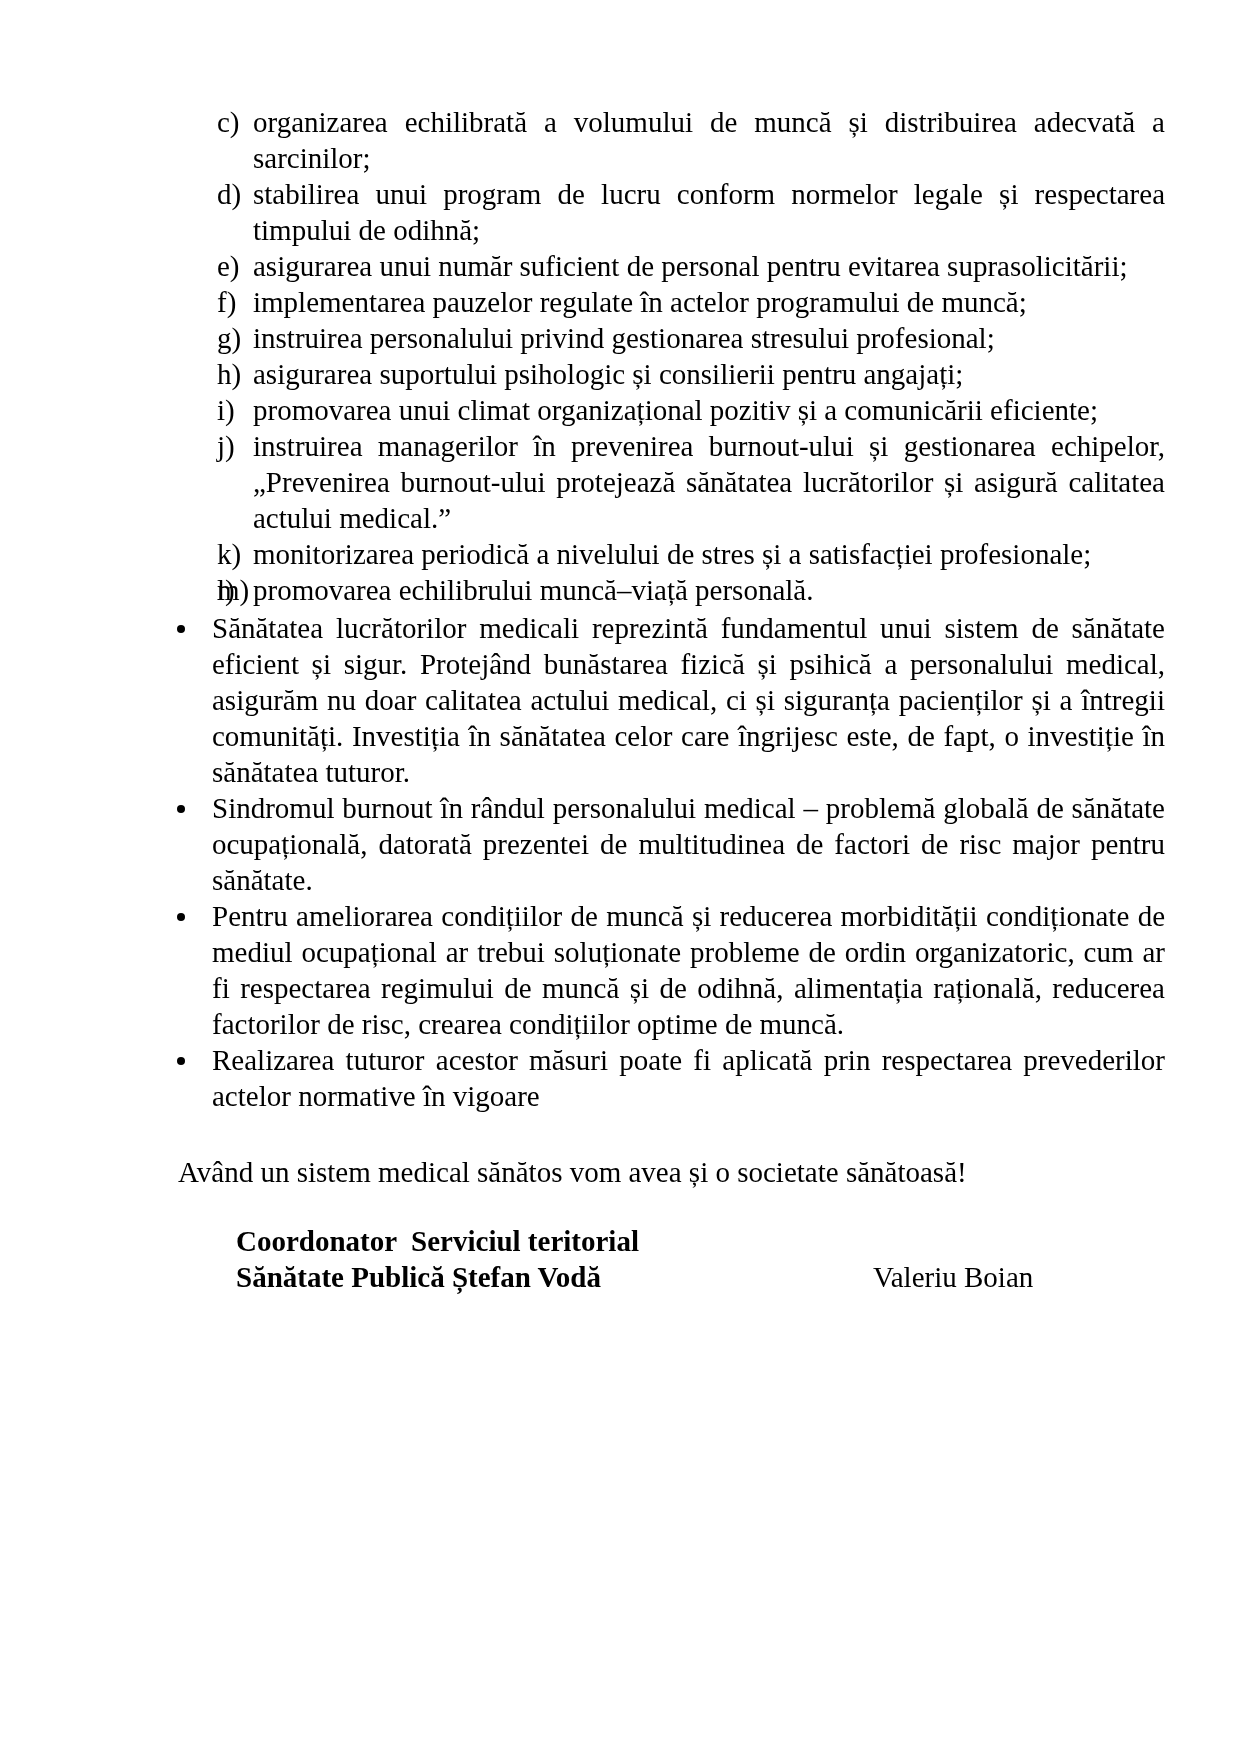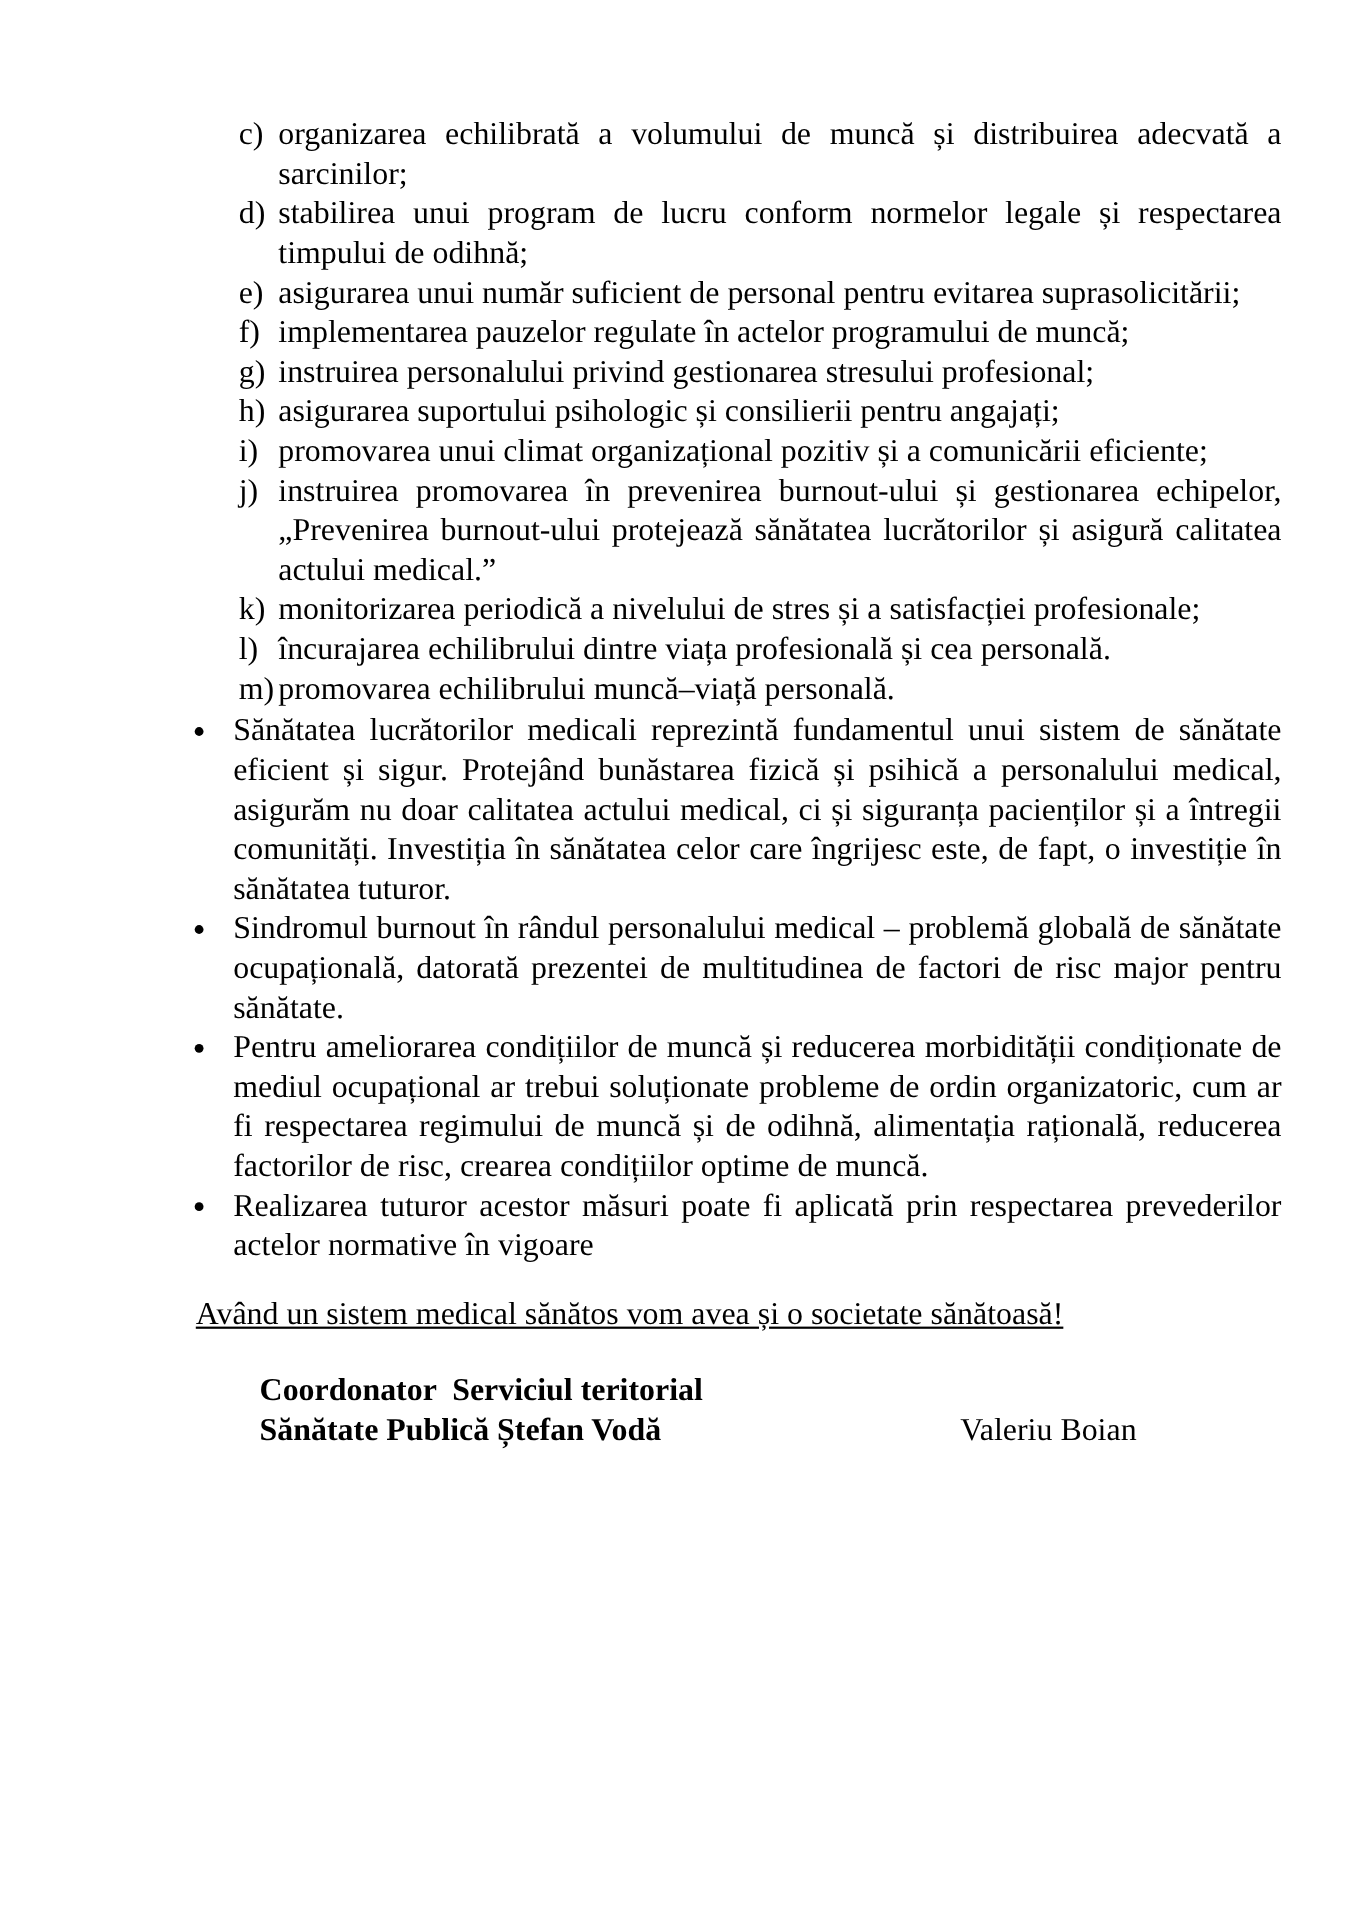--- a/index.html
+++ b/index.html
@@ -47,23 +47,22 @@
   .bullet-dot {
     position: absolute;
     left: 2px;
     top: 15px;
     width: 8px;
     height: 8px;
     border-radius: 50%;
     background: #000000;
   }
   .closing {
-    margin: 27px 0 0 178px;
+    margin: 40px 0 0 178px;
     width: 987px;
-    text-decoration: underline;
   }
   .signature {
     position: relative;
     margin: 33px 0 0 236px;
     width: 929px;
   }
   .sig-line { white-space: pre-wrap; font-weight: bold; }
   .sig-row { position: relative; }
   .sig-name {
     position: absolute;
@@ -93,27 +92,27 @@
     <div class="list-item">
       <span class="list-marker">g)</span><span>instruirea personalului privind gestionarea stresului profesional;</span>
     </div>
     <div class="list-item">
       <span class="list-marker">h)</span><span>asigurarea suportului psihologic și consilierii pentru angajați;</span>
     </div>
     <div class="list-item">
       <span class="list-marker">i)</span><span>promovarea unui climat organizațional pozitiv și a comunicării eficiente;</span>
     </div>
     <div class="list-item">
-      <span class="list-marker">j)</span><span>instruirea promovarea în prevenirea burnout-ului și gestionarea echipelor, „Prevenirea burnout-ului protejează sănătatea lucrătorilor și asigură calitatea actului medical.”</span>
+      <span class="list-marker">j)</span><span>instruirea managerilor în prevenirea burnout-ului și gestionarea echipelor, „Prevenirea burnout-ului protejează sănătatea lucrătorilor și asigură calitatea actului medical.”</span>
     </div>
     <div class="list-item">
       <span class="list-marker">k)</span><span>monitorizarea periodică a nivelului de stres și a satisfacției profesionale;</span>
     </div>
     <div class="list-item">
-      <span class="list-marker">l)</span><span>încurajarea echilibrului dintre viața profesională și cea personală.</span>
+      <span class="list-marker">l)</span>
     </div>
     <div class="list-item">
       <span class="list-marker">m)</span><span>promovarea echilibrului muncă–viață personală.</span>
     </div>
   </div>
 
 
   <div class="bullet-list">
     <div class="bullet-item">
       <span class="bullet-dot"></span><span>Sănătatea lucrătorilor medicali reprezintă fundamentul unui sistem de sănătate eficient și sigur. Protejând bunăstarea fizică și psihică a personalului medical, asigurăm nu doar calitatea actului medical, ci și siguranța pacienților și a întregii comunități. Investiția în sănătatea celor care îngrijesc este, de fapt, o investiție în sănătatea tuturor.</span>

